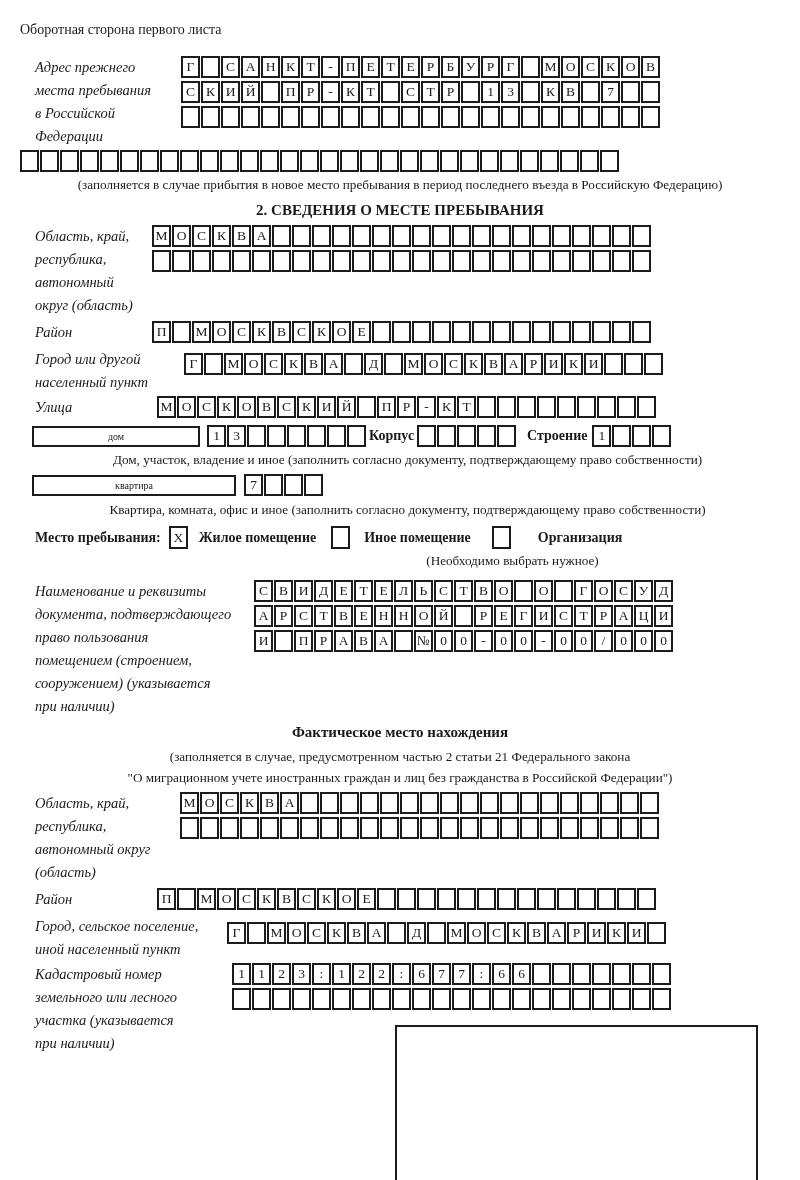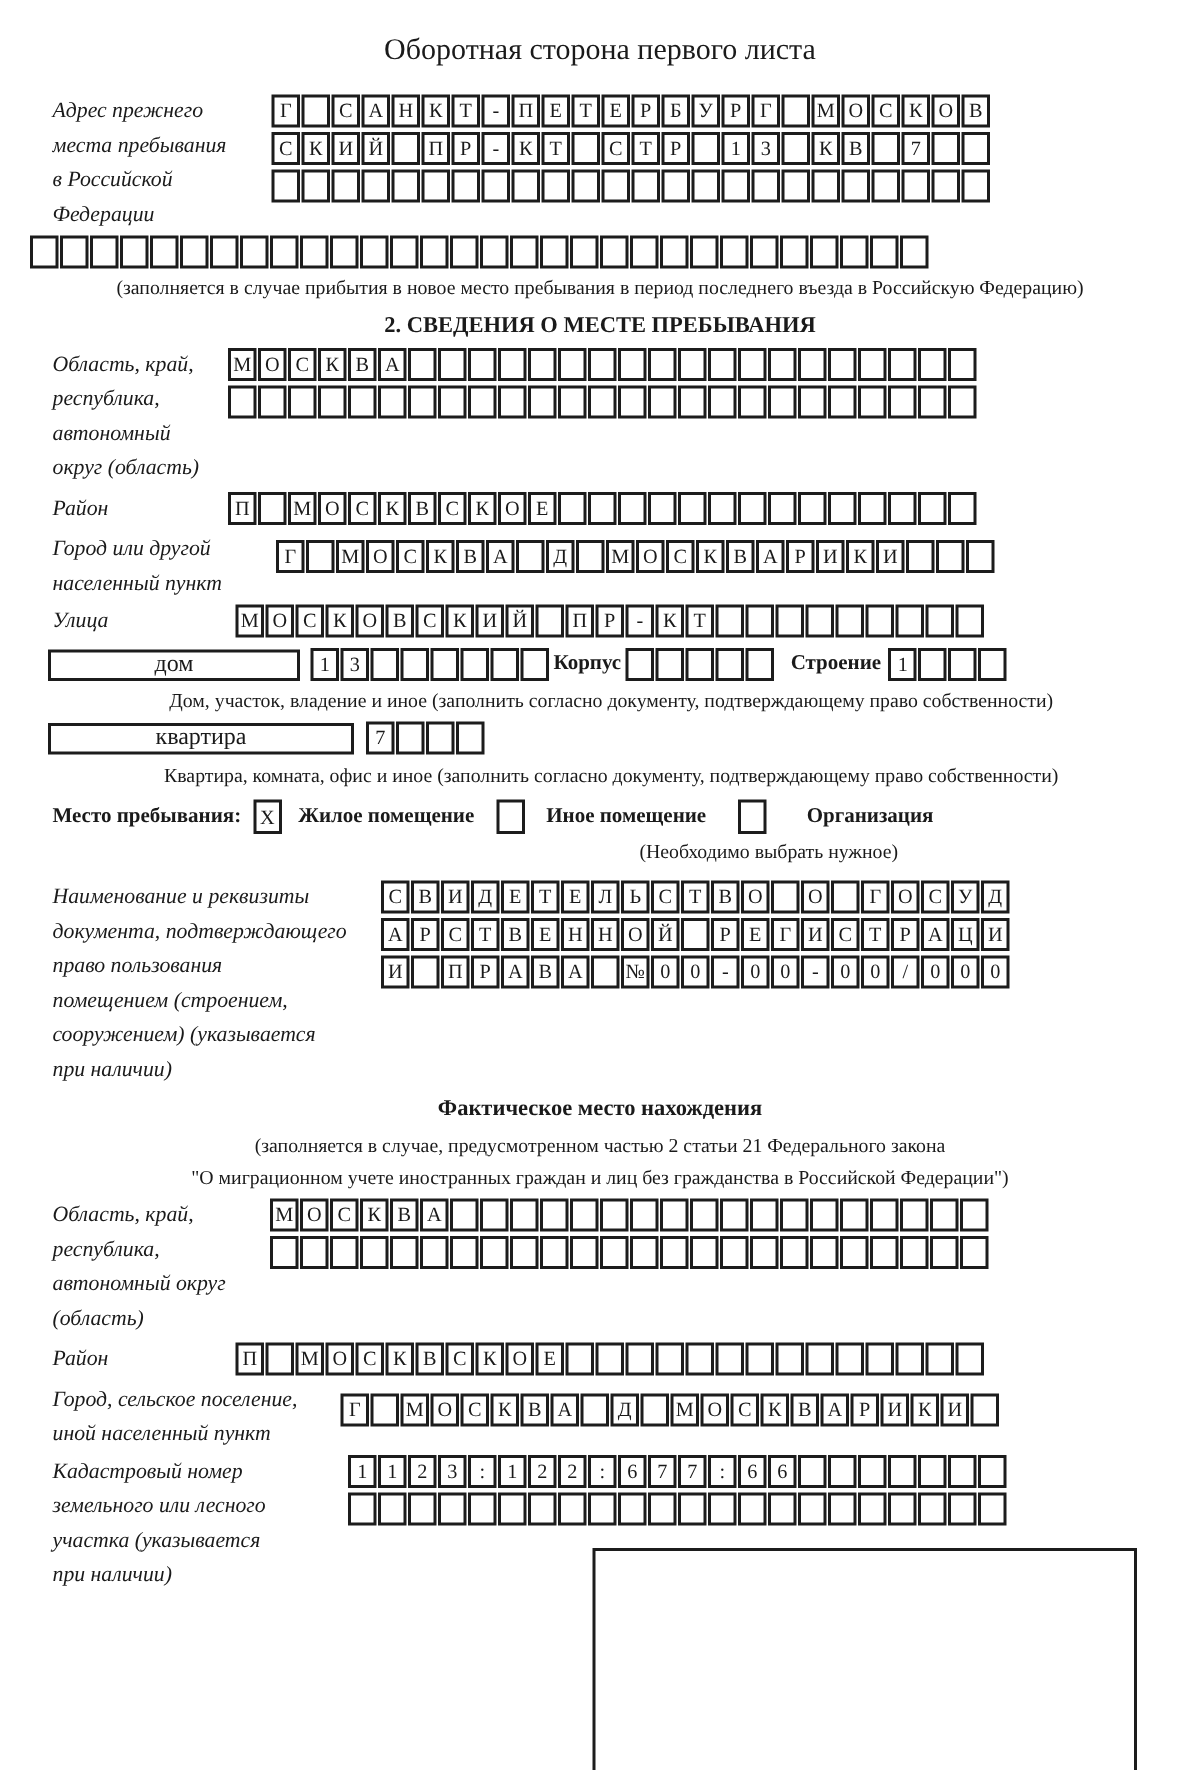--- a/index.html
+++ b/index.html
@@ -3,21 +3,21 @@
 <meta charset="utf-8">
 <style>
   * { box-sizing: border-box; margin: 0; padding: 0; }
   html, body { background: #ffffff; }
   body {
     width: 800px; height: 1180px; overflow: hidden;
     font-family: "Liberation Serif", "DejaVu Serif", serif;
     color: #1a1a1a;
     padding: 0 20px;
   }
-  .header-note { margin-top: 22px; text-align: center; font-size: 20px; }
+  .header-note { margin-top: 22px; text-align: left; font-size: 14px; }
 
   .flexrow { display: flex; align-items: flex-start; }
   .label { font-size: 14.5px; line-height: 23px; flex: 0 0 auto; padding-left: 15px; font-style: italic; }
   .w146 { width: 161px; } 
   .w117 { width: 132px; }
   .w149 { width: 164px; }
   .w122 { width: 137px; }
   .w219 { width: 234px; }
   .w145 { width: 160px; }
   .w192 { width: 207px; }
@@ -26,21 +26,21 @@
   .cellrow { display: flex; flex-wrap: nowrap; margin-bottom: 3px; }
   .cell {
     width: 19px; height: 22px; flex: 0 0 19px;
     border: 2px solid #1c1c1c; margin-right: 1px;
     display: flex; align-items: center; justify-content: center;
     font-size: 13.5px; line-height: 1;
   }
   .widebox {
     height: 21px; border: 2px solid #1c1c1c;
     display: flex; align-items: center; justify-content: center;
-    font-size: 16px;
+    font-size: 10px;
   }
   .note { font-size: 13.2px; line-height: 20px; text-align: center; }
   .center { text-align: center; }
   .section-title { font-size: 15px; font-weight: bold; text-align: center; }
 
   .checkbox {
     width: 19px; height: 23px; border: 2px solid #1c1c1c;
     display: inline-flex; align-items: center; justify-content: center;
     font-size: 13.5px; flex: 0 0 auto;
   }

